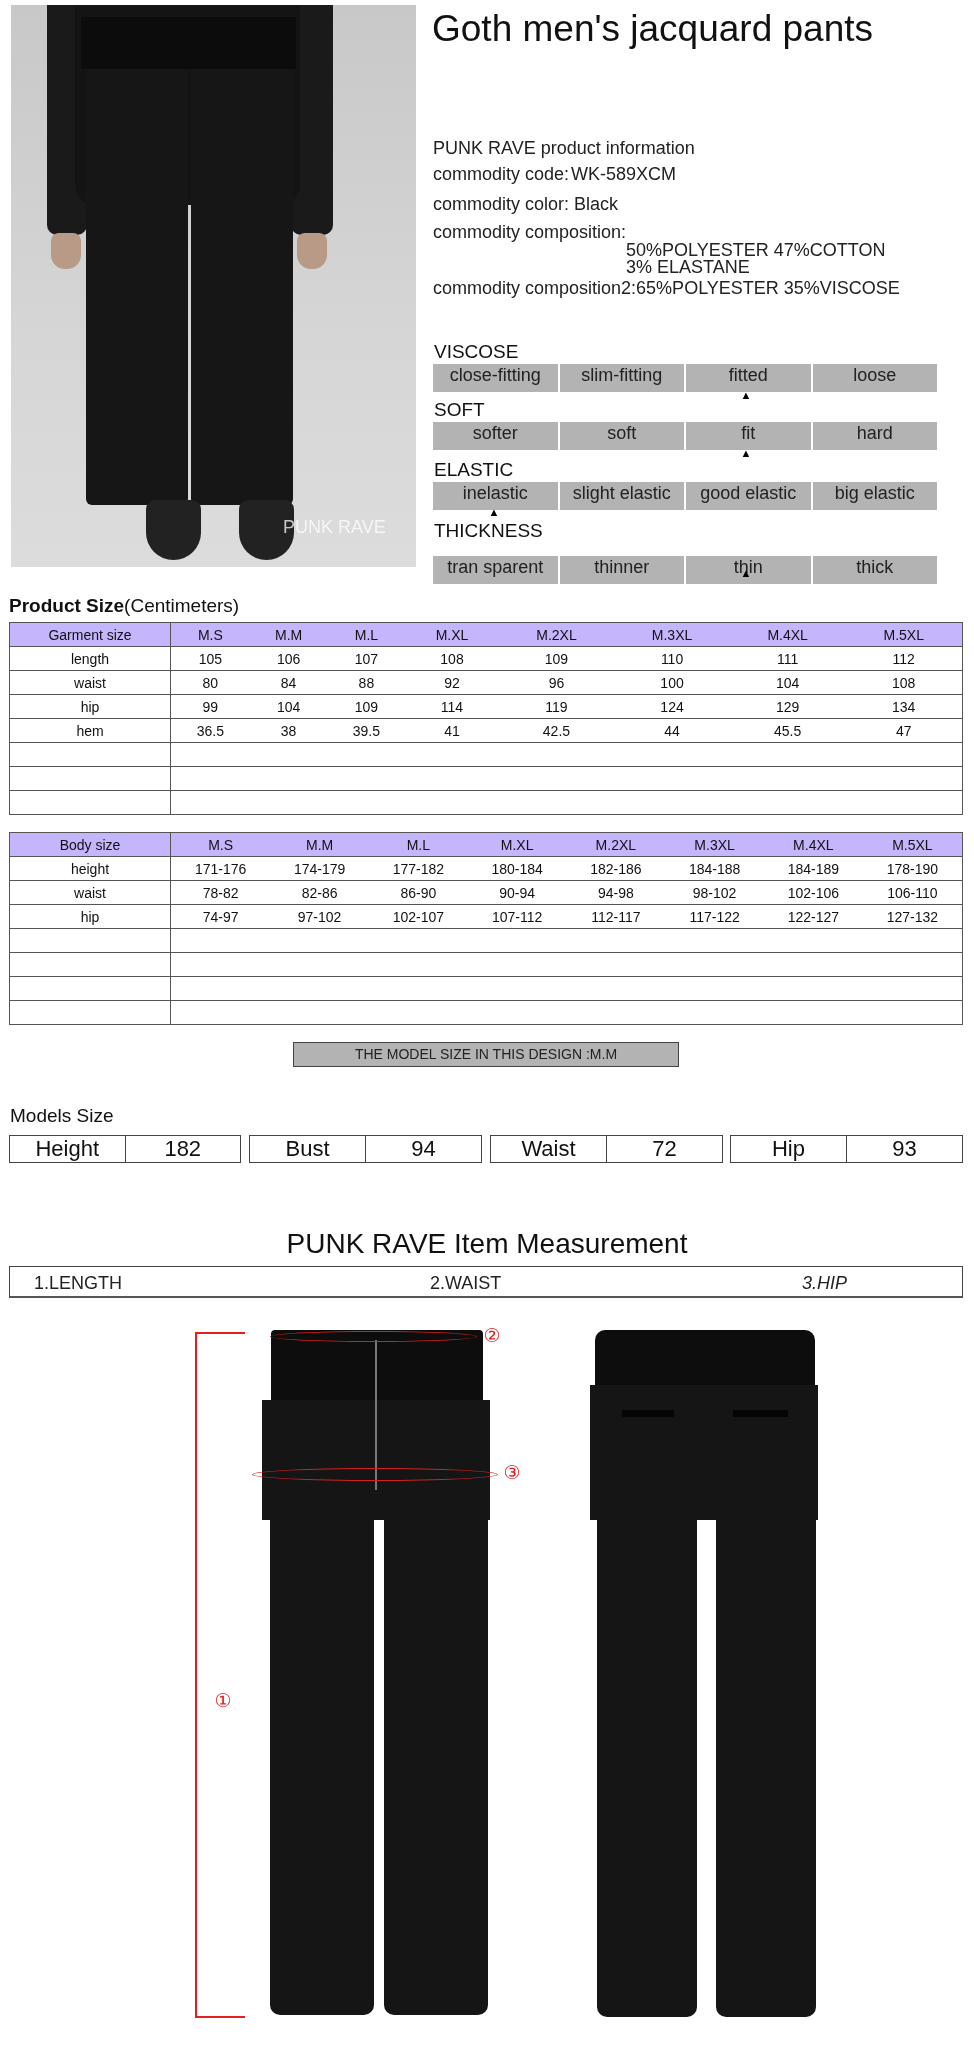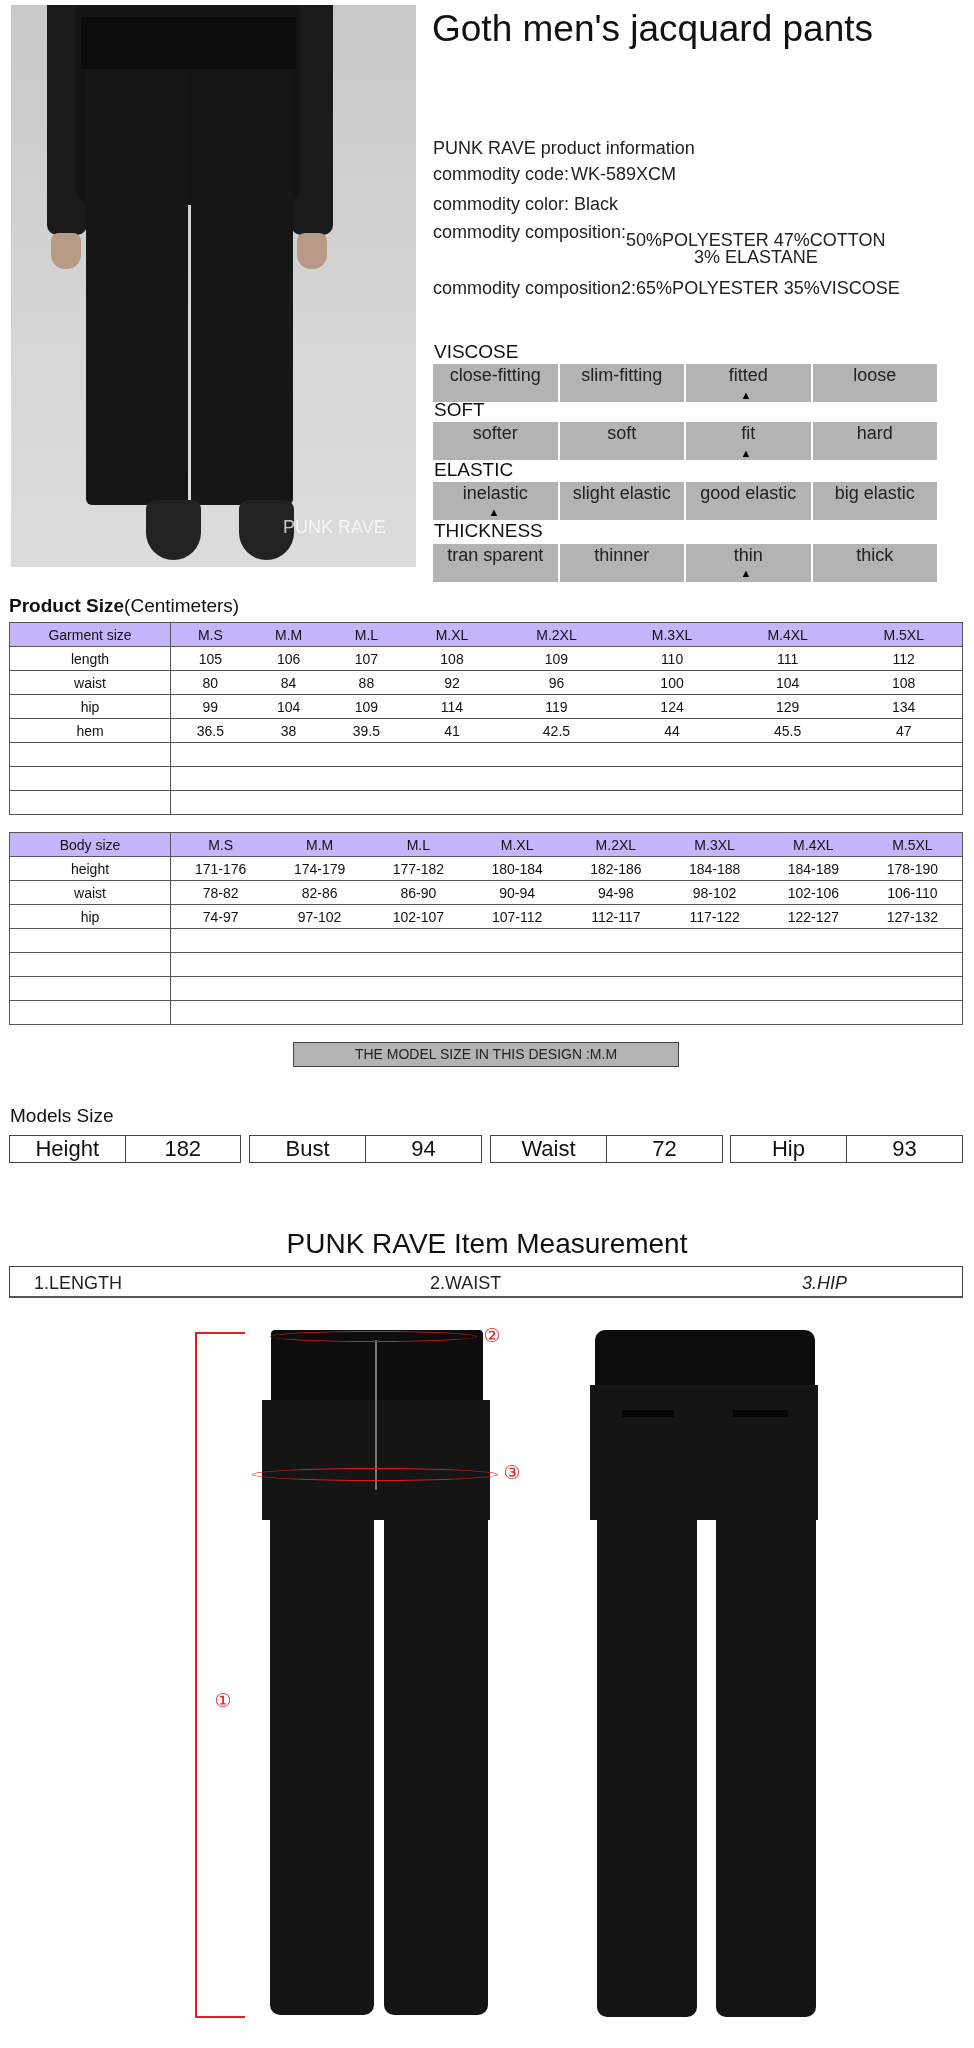--- a/index.html
+++ b/index.html
@@ -16,27 +16,27 @@
   .photo .hand-r { position: absolute; left: 286px; top: 228px; width: 30px; height: 36px; background: #b89a86; border-radius: 8px 8px 14px 14px; }
   .photo .waistband { position: absolute; left: 70px; top: 12px; width: 215px; height: 52px; background: #0c0c0c; }
   .photo .leg-l { position: absolute; left: 75px; top: 60px; width: 102px; height: 440px; background: #161616; border-radius: 0 0 6px 6px; }
   .photo .leg-r { position: absolute; left: 180px; top: 60px; width: 102px; height: 440px; background: #161616; border-radius: 0 0 6px 6px; }
   .photo .boot-l { position: absolute; left: 135px; top: 495px; width: 55px; height: 60px; background: #222; border-radius: 10px 10px 30px 30px; }
   .photo .boot-r { position: absolute; left: 228px; top: 495px; width: 55px; height: 60px; background: #222; border-radius: 10px 10px 30px 30px; }
   .photo .watermark { position: absolute; left: 272px; top: 512px; font-size: 18px; color: rgba(255,255,255,0.75); }
 
   
   .title { left: 432px; top: 8px; font-size: 37px; font-weight: normal; color: #111; white-space: nowrap; }
-  .info { left: 433px; font-size: 18px; color: #222; white-space: nowrap; line-height: 20px; text-align: center; }
+  .info { left: 433px; font-size: 18px; color: #222; white-space: nowrap; line-height: 20px; }
   .info .val { margin-left: 2px; }
-  .info .comp { display: inline-block; vertical-align: top; line-height: 17px; margin-top: 10px; }
+  .info .comp { display: inline-block; vertical-align: top; line-height: 17px; margin-top: 20px; }
 
   
   .attr-label { left: 434px; font-size: 19px; color: #111; }
-  .attr-bar { left: 433px; width: 504px; height: 38px; display: flex; gap: 2px; }
+  .attr-bar { left: 433px; width: 504px; height: 28px; display: flex; gap: 2px; }
   .attr-cell { flex: 1; background: #b3b3b3; color: #222; font-size: 18px; text-align: center; line-height: 22px; white-space: nowrap; overflow: hidden; }
   .marker { font-size: 11px; line-height: 11px; color: #000; width: 20px; text-align: center; }
 
   
   .section-title { left: 9px; top: 595px; font-size: 19px; color: #111; white-space: nowrap; }
   .section-title b { font-weight: bold; }
   table.sz { position: absolute; left: 9px; width: 954px; border-collapse: collapse; font-size: 14px; color: #111; }
   table.sz td, table.sz th { border: 1px solid #555; height: 24px; text-align: center; font-weight: normal; padding: 0; }
   table.sz tr.head th { background: #c4b5fd; }
   table.sz td.lbl, table.sz th.lbl { width: 161px; }
@@ -119,21 +119,21 @@
 <div class="abs attr-label" style="top:459px;">ELASTIC</div>
 <div class="abs attr-bar" style="top:482px;">
   <div class="attr-cell">inelastic</div>
   <div class="attr-cell">slight elastic</div>
   <div class="attr-cell">good elastic</div>
   <div class="attr-cell">big elastic</div>
 </div>
 <div class="abs marker" style="left:484px; top:507px;">▲</div>
 
 <div class="abs attr-label" style="top:520px;">THICKNESS</div>
-<div class="abs attr-bar" style="top:544px;">
+<div class="abs attr-bar" style="top:556px;">
   <div class="attr-cell">tran sparent</div>
   <div class="attr-cell">thinner</div>
   <div class="attr-cell">thin</div>
   <div class="attr-cell">thick</div>
 </div>
 <div class="abs marker" style="left:736px; top:568px;">▲</div>
 
 <div class="abs section-title">
   <b>Product Size</b><span>(Centimeters)</span>
 </div>

